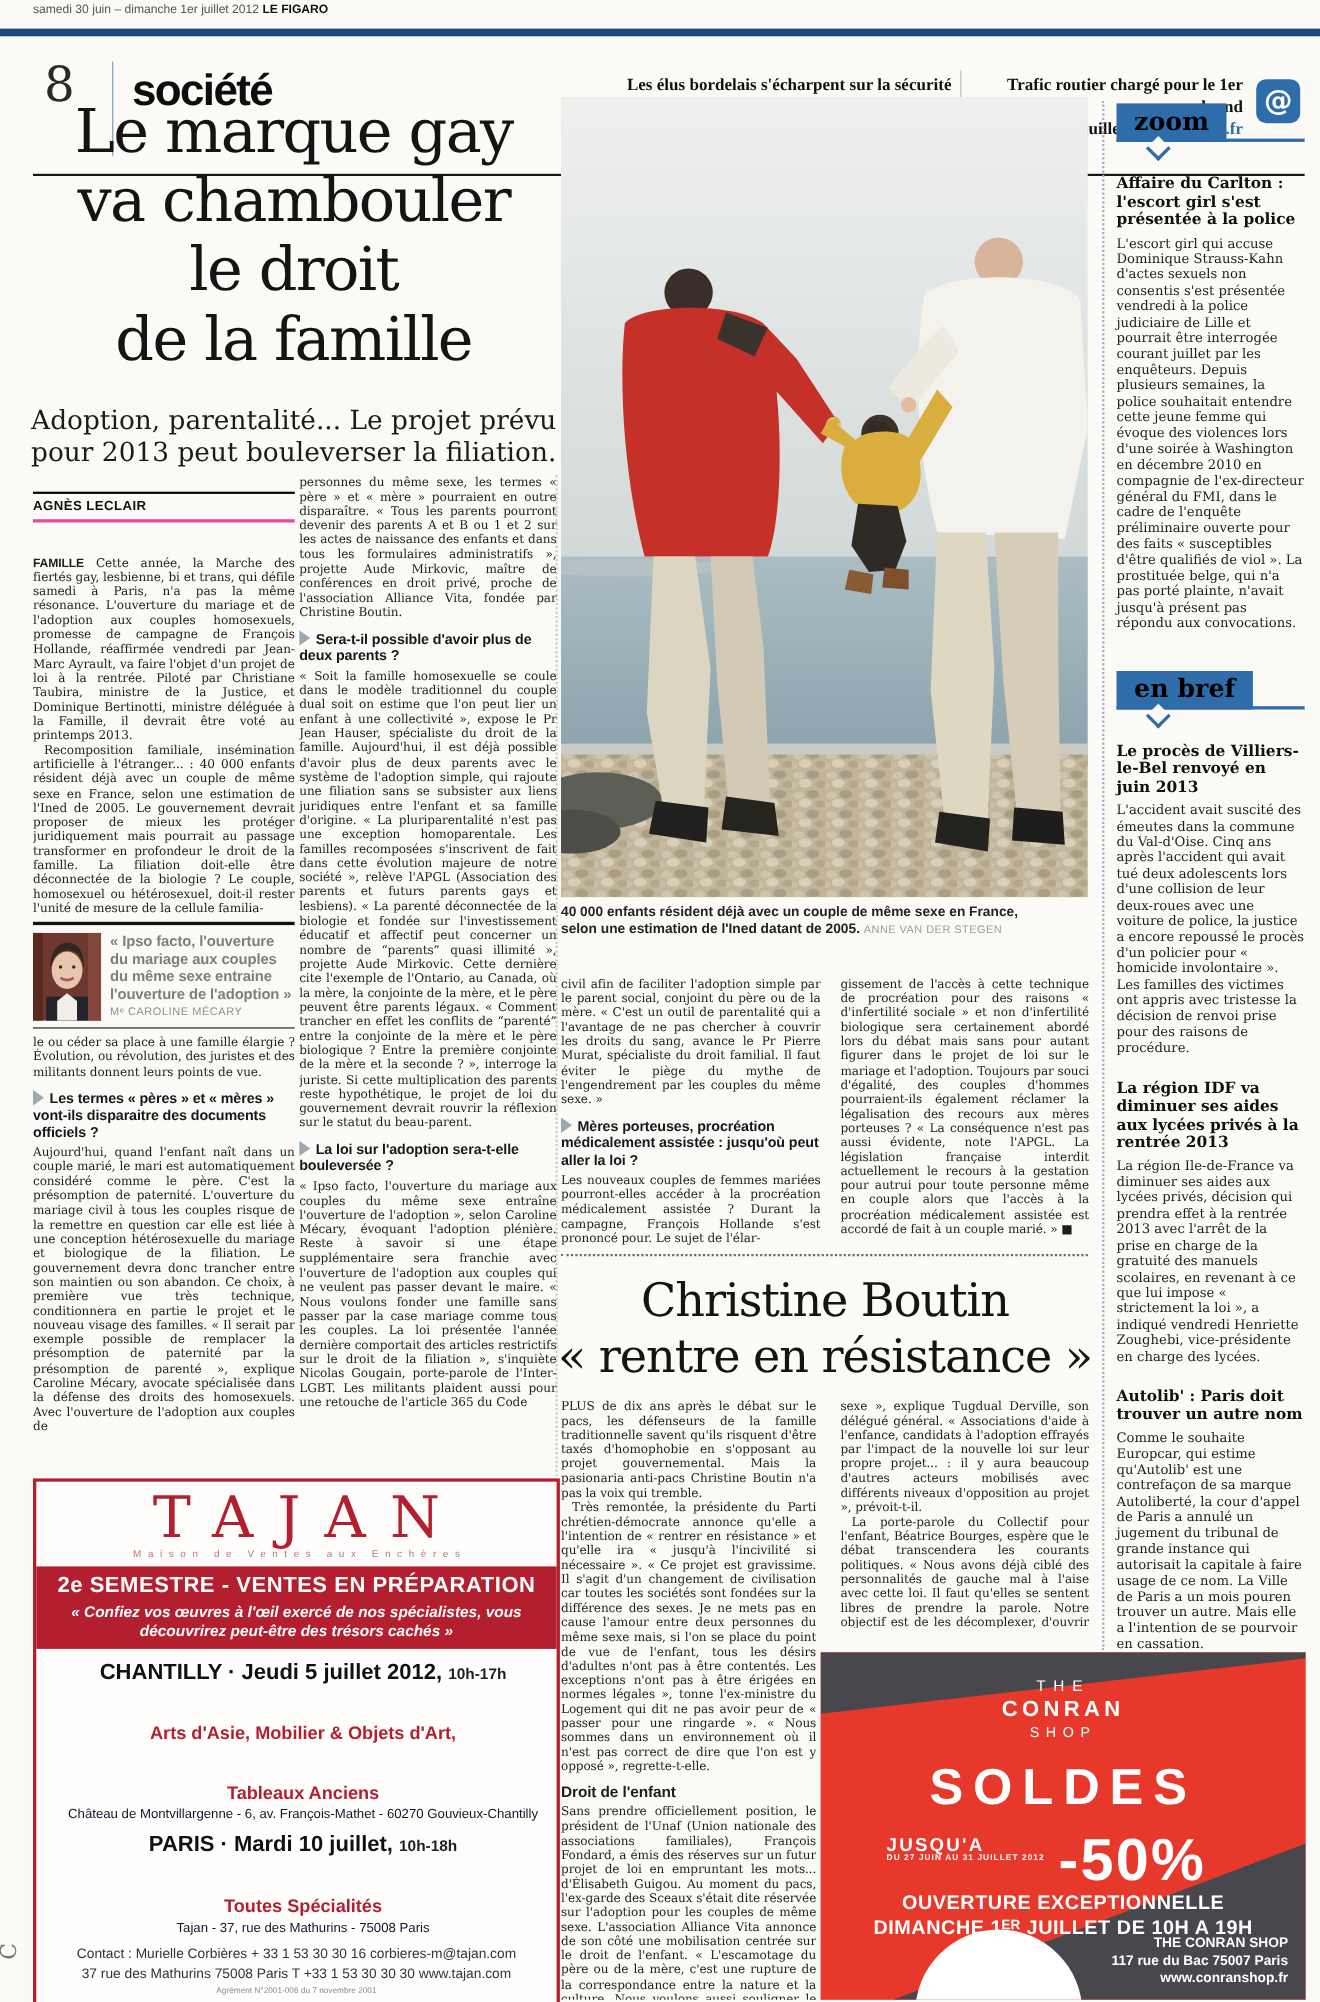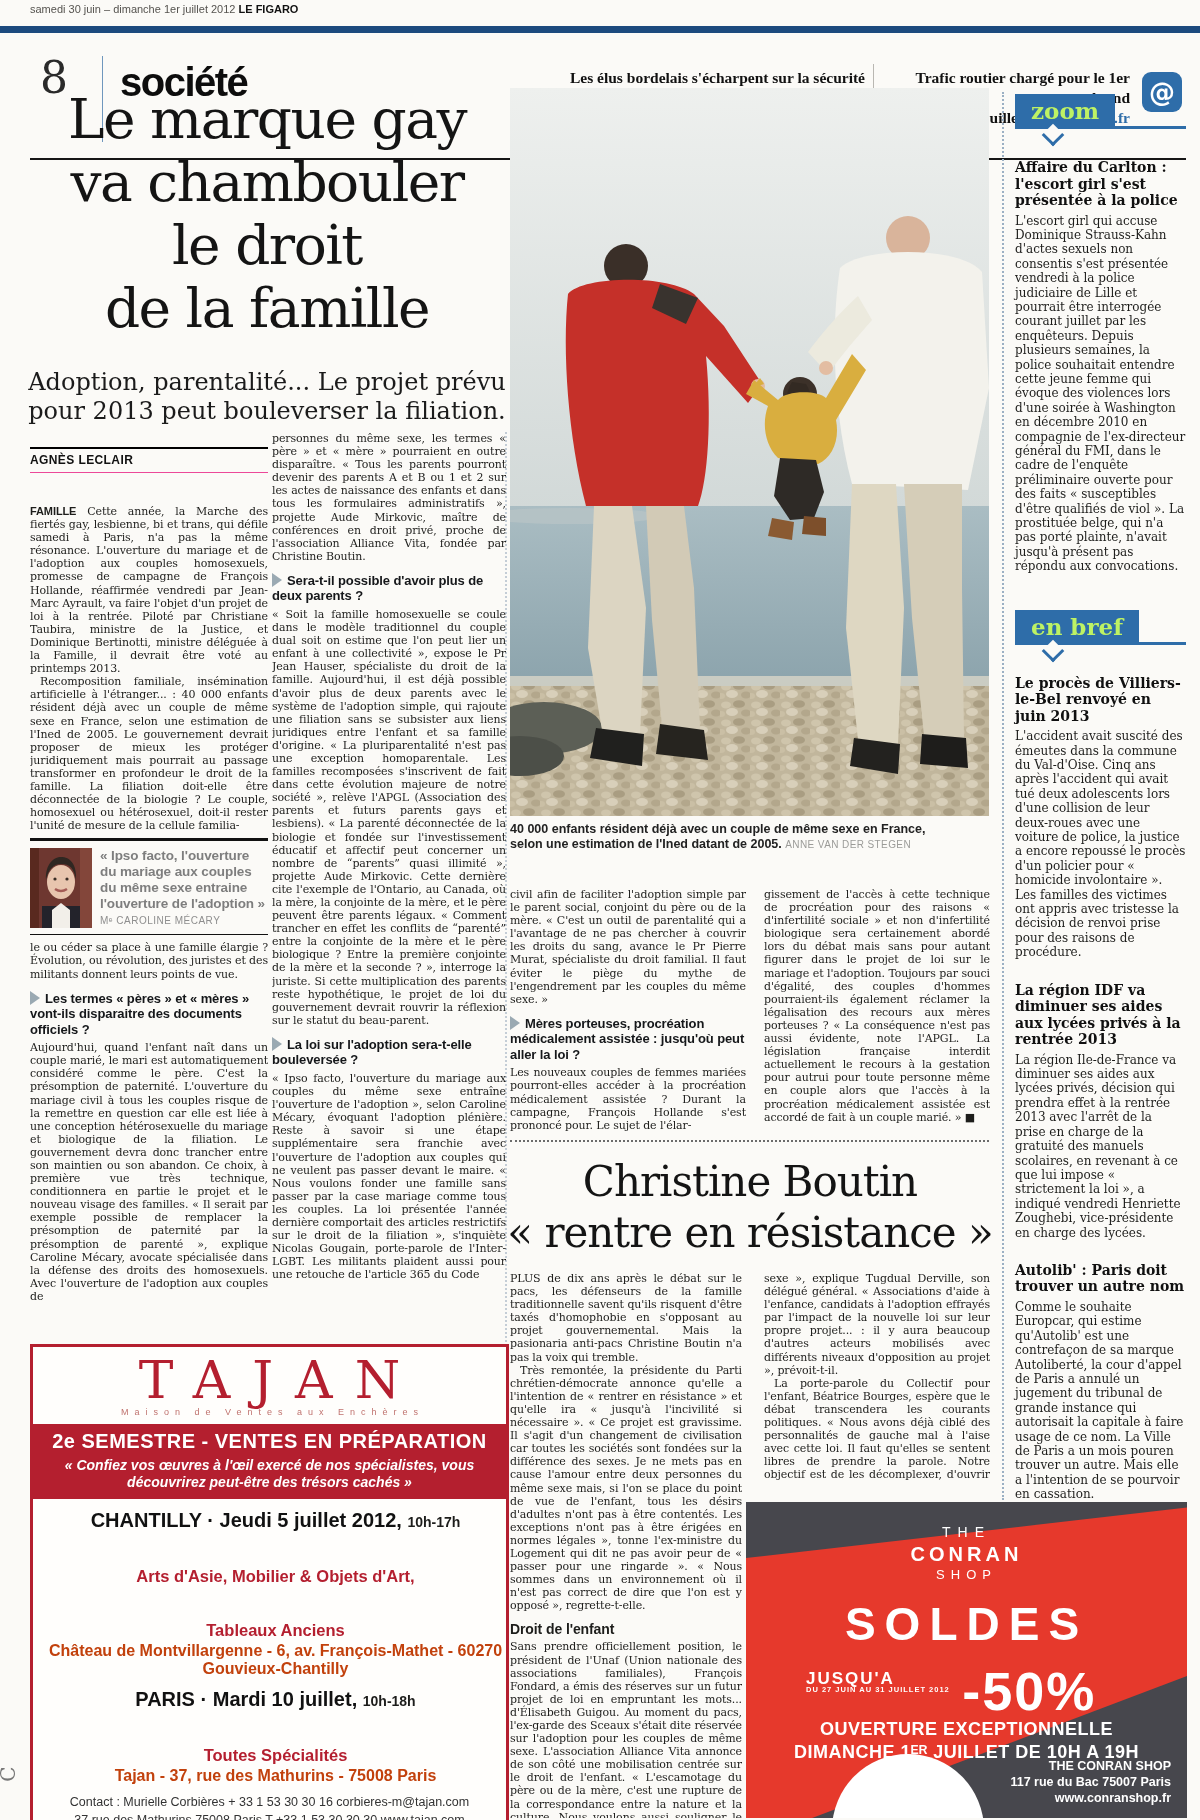--- a/index.html
+++ b/index.html
@@ -21,21 +21,21 @@
   .tdiv{position:absolute;left:873px;top:64px;width:1px;height:72px;background:#b9b7b2;}
   .at-icon{position:absolute;left:1142px;top:72px;width:40px;height:40px;border-radius:9px;
         background:#2e6da9;color:#fff;font:bold 26px "DejaVu Sans",sans-serif;text-align:center;line-height:40px;}
   .headrule{position:absolute;left:30px;top:158px;width:1156px;height:2px;background:#161616;}
   
   .hl{position:absolute;left:26px;top:88px;width:482px;text-align:center;color:#141414;}
   .hl .l{font-size:55px;line-height:63px;letter-spacing:-1.5px;}
   .subhl{position:absolute;left:26px;top:368px;width:482px;text-align:center;
         font-size:24px;line-height:29px;color:#1b1b1b;}
   .byline{position:absolute;left:30px;top:447px;width:238px;border-top:2px solid #000;
-        border-bottom:1px solid #ec4899;padding:4px 0 5px;font:bold 12px "Liberation Sans",sans-serif;
+        border-bottom:3px solid #ec4899;padding:4px 0 5px;font:bold 12px "Liberation Sans",sans-serif;
         letter-spacing:.4px;color:#111;}
   
   .col{position:absolute;overflow:hidden;font-size:11px;line-height:13.1px;text-align:justify;
         letter-spacing:-.1px;}
   .col p{margin:0 0 0 0;}
   .col p + p{text-indent:10px;}
   .col1{left:30px;top:505px;width:238px;height:832px;}
   .col2{left:272px;top:432px;width:234px;height:962px;}
   .col3{left:510px;top:888px;width:236px;height:250px;}
   .col4{left:764px;top:888px;width:226px;height:252px;}
@@ -61,42 +61,42 @@
   .dotrule{position:absolute;left:510px;top:1140px;width:479px;border-top:2px dotted #6b6b6b;}
   .bhl{position:absolute;left:500px;top:1156px;width:500px;text-align:center;color:#141414;}
   .bhl .l{font-size:42px;line-height:51px;letter-spacing:-1px;}
   .bcolA{left:510px;top:1272px;width:232px;height:546px;}
   .bcolB{left:764px;top:1272px;width:226px;height:208px;}
   .bsub{font:bold 14px "Liberation Sans",sans-serif;margin:9px 0 3px;text-align:left;}
   
   .sidebar{position:absolute;left:1002px;top:92px;width:184px;height:1408px;
         border-left:2px dotted #9bb0c4;padding-left:11px;box-sizing:border-box;}
   .sb-head{position:relative;border-bottom:3px solid #2e6da9;height:34px;margin-bottom:16px;}
-  .sb-box{position:absolute;left:0;bottom:-3px;background:#2e6da9;color:#bef264;
+  .sb-box{position:absolute;left:0;bottom:-3px;background:#2e6da9;color:#000000;
         font:bold 23px "DejaVu Serif",serif;padding:3px 16px 5px;}
   .sb-chev{position:absolute;left:30px;bottom:-17px;width:13px;height:13px;background:#fbfaf7;
         border-right:3px solid #2e6da9;border-bottom:3px solid #2e6da9;transform:rotate(45deg);}
   .sb-item{margin:22px 0 0;}
   .sb-item:first-of-type{margin-top:28px;}
   .sb-title{font:bold 14px "DejaVu Serif",serif;line-height:16.5px;margin-bottom:5px;color:#101010;}
   .sb-body{font-size:12px;line-height:14.4px;color:#1d1d1b;}
   
   .tajan{position:absolute;left:30px;top:1344px;width:479px;height:542px;box-sizing:border-box;
         border:3px solid #b41f2f;background:#fffefc;text-align:center;
         font-family:"Liberation Sans",sans-serif;}
   .tj-logo{font:52px "DejaVu Serif",serif;color:#b41f2f;letter-spacing:22px;margin:6px 0 0 22px;line-height:54px;}
   .tj-tag{font-size:9px;color:#c0736f;letter-spacing:6px;margin:0 0 7px 6px;}
   .tj-band{background:#b41f2f;color:#fff;padding:6px 8px 8px;}
   .tj-band-t{font-weight:bold;font-size:20px;letter-spacing:.5px;}
   .tj-band-q{font-style:italic;font-weight:bold;font-size:14px;line-height:17px;margin-top:4px;}
   .tj-ev{margin-top:10px;padding-left:12px;}
   .tj-ev-main{font-weight:bold;font-size:20px;color:#111;}
   .tj-ev-time{font-weight:bold;font-size:14px;}
   .tj-cat{font-weight:bold;font-size:16.5px;color:#b41f2f;line-height:20px;margin-top:34px;}
-  .tj-addr{font-size:16px;color:#c2410c;margin-top:2px;font-weight:bold;}
+  .tj-addr{font-size:12px;color:#0f172a;margin-top:2px;}
   .tj-band2{background:#b41f2f;color:#fff;font-style:italic;font-weight:bold;font-size:16px;
         line-height:20px;padding:8px 10px;margin-top:10px;}
   .tj-contact{font-size:12.5px;color:#333;margin-top:8px;line-height:18px;}
   .tj-agr{font-size:7.5px;color:#8a8a8a;margin-top:2px;}
   
   .conran{position:absolute;left:746px;top:1502px;width:441px;height:316px;background:#e6392c;
         overflow:hidden;font-family:"Liberation Sans",sans-serif;color:#fff;text-align:center;}
   .cn-tri-top{position:absolute;left:0;top:0;width:100%;height:56px;background:#47474d;
         clip-path:polygon(0 0,100% 0,100% 10%,0 100%);}
   .cn-tri-bot{position:absolute;left:0;bottom:0;width:100%;height:142px;background:#47474d;

